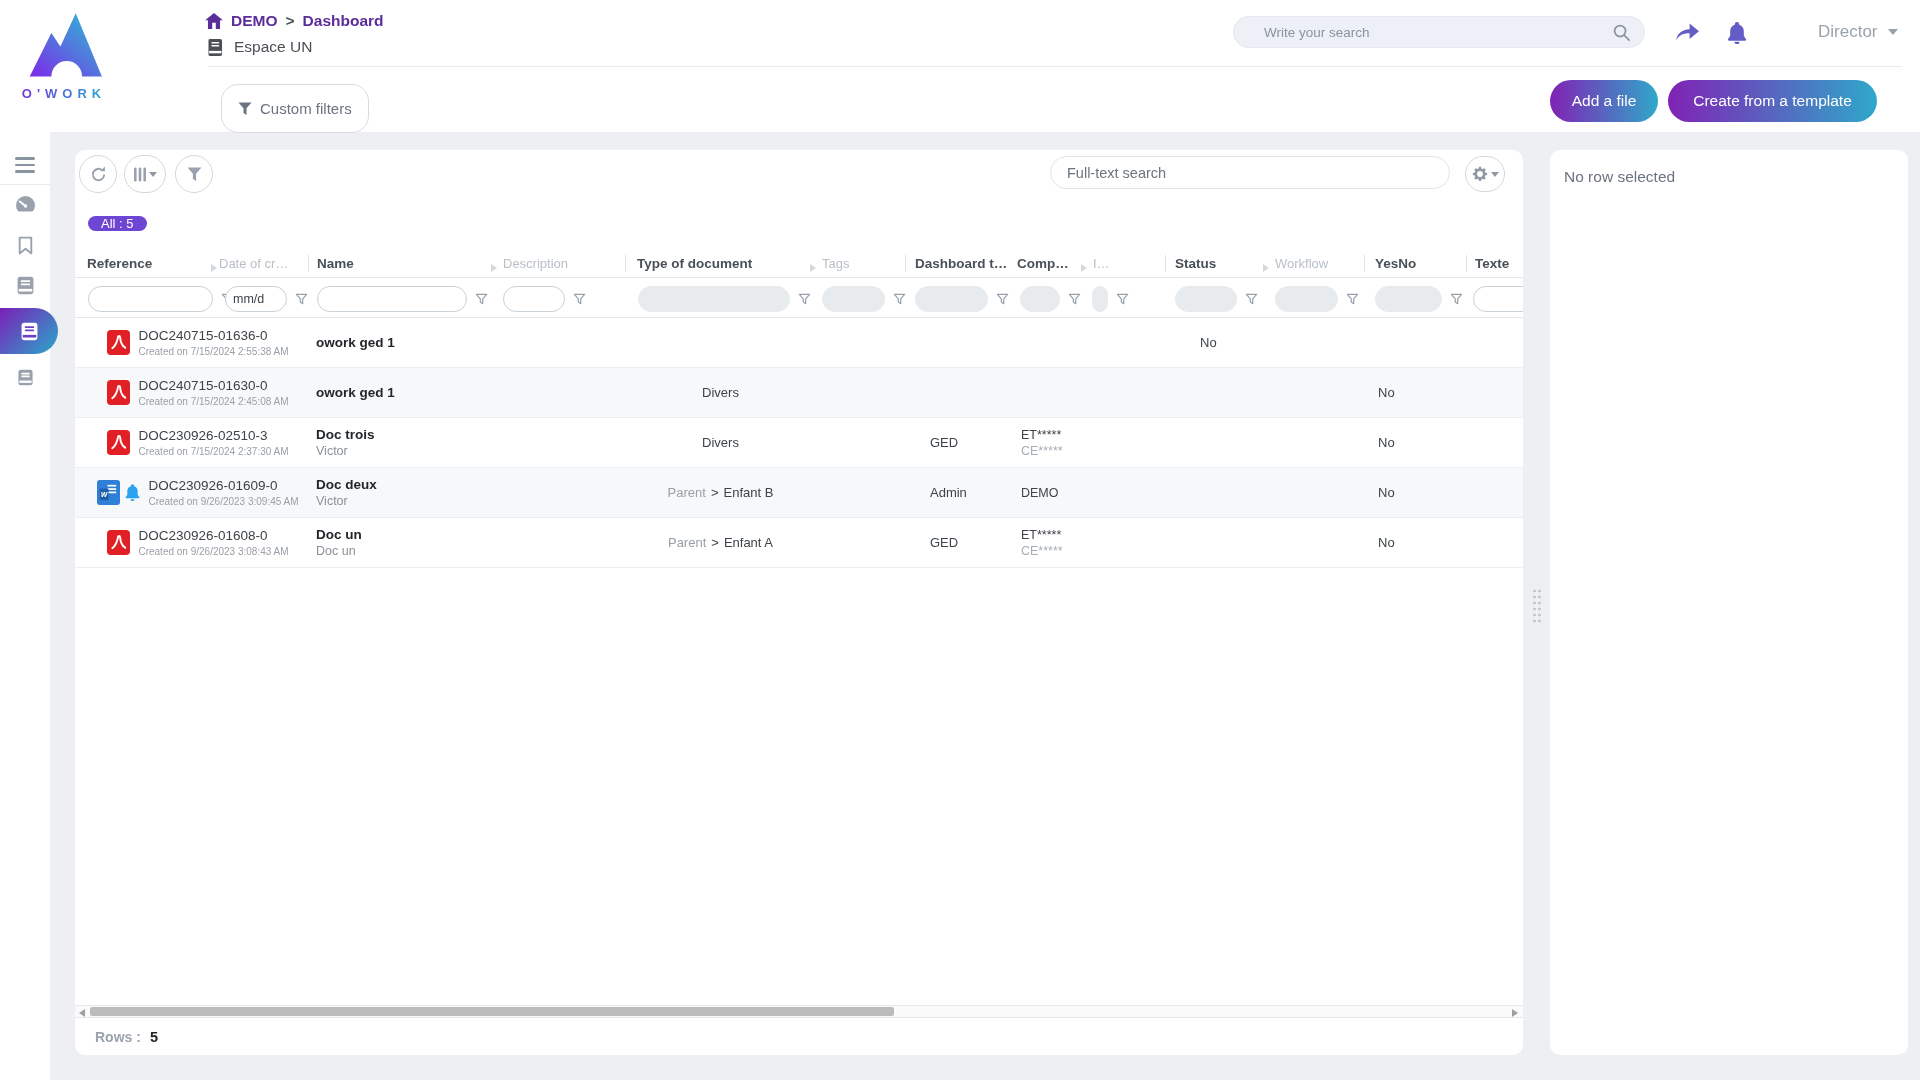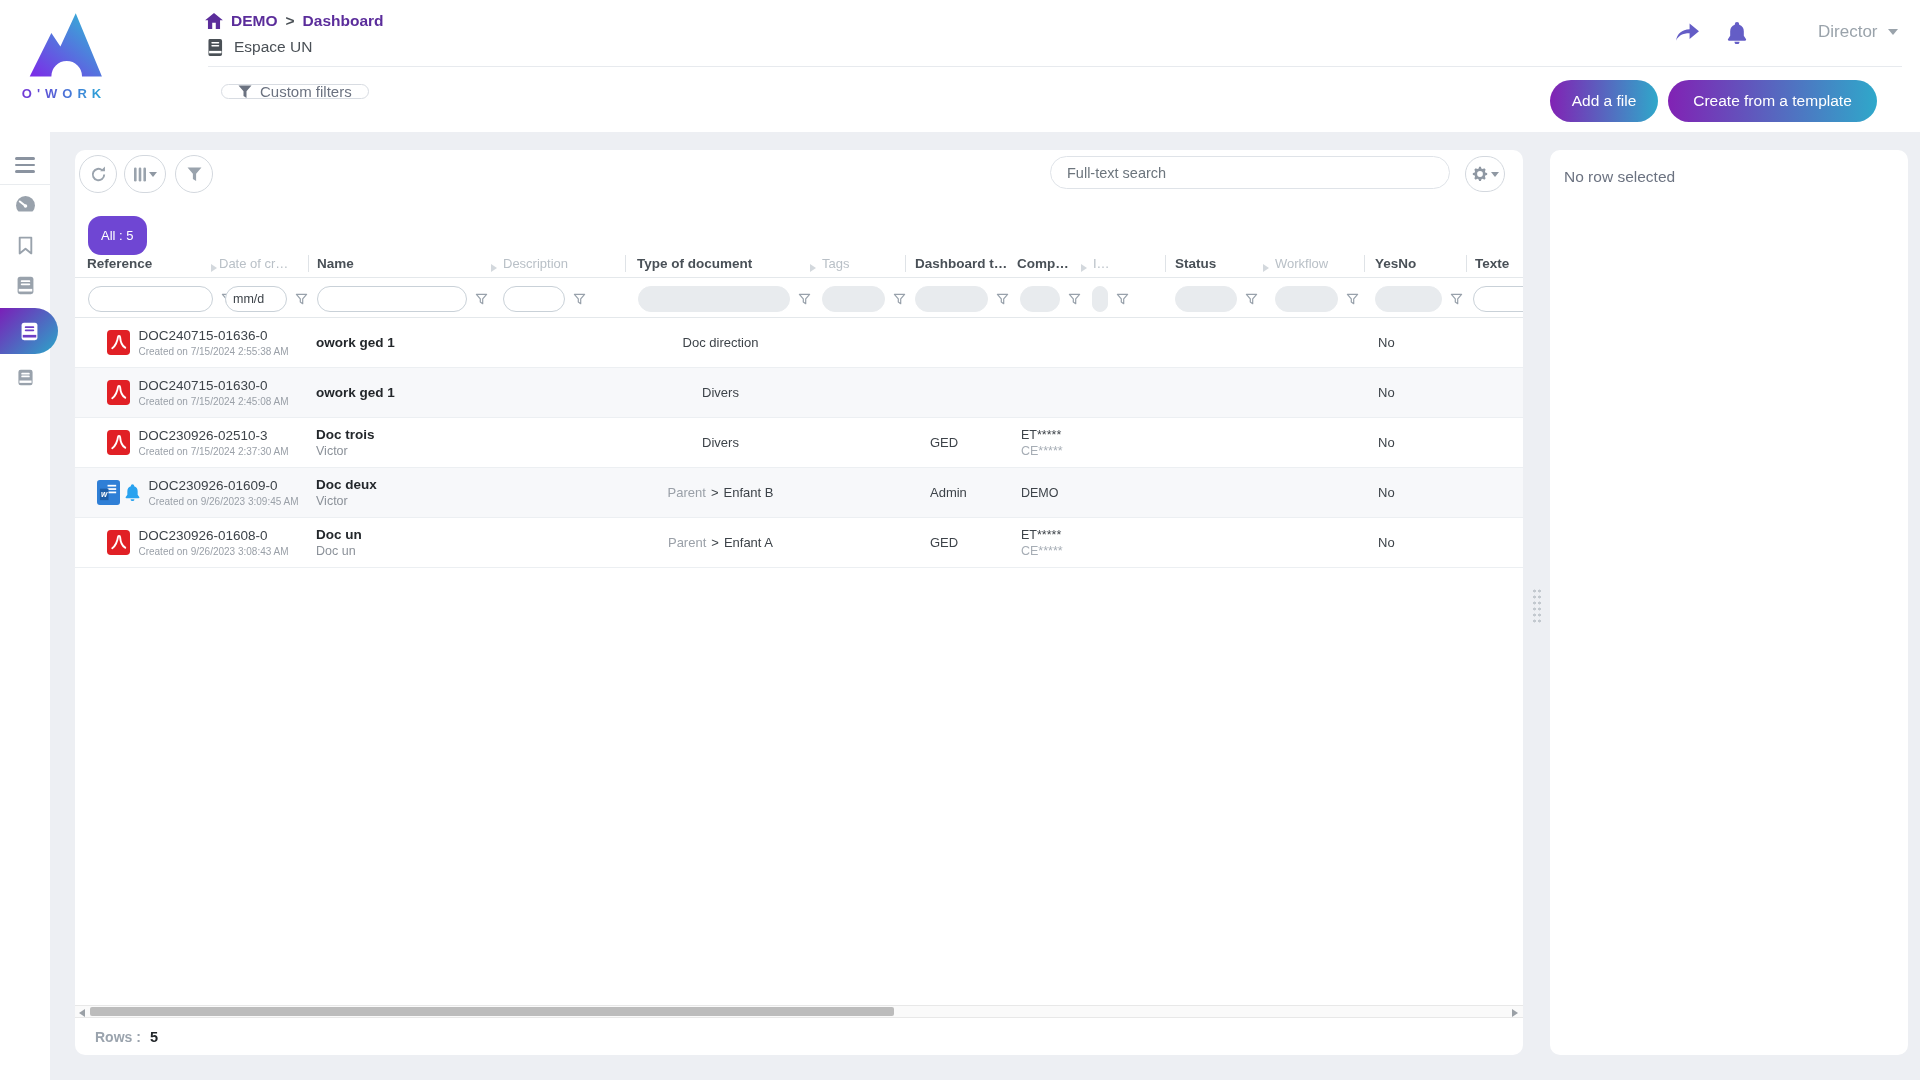--- a/index.html
+++ b/index.html
@@ -9,21 +9,21 @@
   
   .topbar { position:absolute; left:0; top:0; width:1920px; height:132px; background:#fff; z-index:3; }
   .logo { position:absolute; left:14px; top:6px; width:100px; text-align:center; }
   .logo-text { display:block; margin-top:2px; font-size:13px; font-weight:bold; letter-spacing:5px;
     background:linear-gradient(90deg,#7a2bd6,#1fb5d8); -webkit-background-clip:text; background-clip:text; color:transparent; }
   .crumb { position:absolute; left:205px; top:12px; display:flex; align-items:center; gap:8px;
     color:#5b2d9b; font-size:15.5px; font-weight:bold; }
   .space-row { position:absolute; left:208px; top:38px; display:flex; align-items:center; gap:11px;
     color:#4a5056; font-size:15.5px; }
   .top-divider { position:absolute; left:208px; right:18px; top:66px; height:1px; background:#e7eaee; }
-  .pill-btn-outline { position:absolute; left:221px; top:84px; height:15px; border:1px solid #d8dce2; border-radius:17px;
+  .pill-btn-outline { position:absolute; left:221px; top:84px; height:49px; border:1px solid #d8dce2; border-radius:17px;
     background:#fff; display:flex; align-items:center; gap:8px; padding:3px 16px; color:#6b7280; font-size:15px; cursor:pointer; }
   .grad-btn { position:absolute; top:80px; height:42px; border:none; border-radius:21px; color:#fff; font-size:15.5px;
     font-family:inherit; background:linear-gradient(90deg,#8122b4,#2fa8ca); display:flex; align-items:center; justify-content:center; cursor:pointer; }
   .btn-add { left:1550px; width:108px; }
   .btn-create { left:1668px; width:209px; }
   .top-search { position:absolute; left:1233px; top:16px; width:412px; height:32px; background:#eef0f7;
     border:1px solid #e4e7f0; border-radius:16px; display:flex; align-items:center; padding:0 14px 0 30px; }
   .top-search input { flex:1; border:none; background:transparent; outline:none; font-family:inherit; font-size:13.5px; color:#3d4349; }
   .top-search input::placeholder { color:#8a93a0; }
   .icon-btn { position:absolute; top:22px; background:none; border:none; cursor:pointer; }
@@ -50,21 +50,21 @@
   .t-cols { left:49px; width:42px; }
   .t-filter { left:100px; }
   .fulltext { position:absolute; left:975px; top:6px; width:400px; height:33px; border:1px solid #dfe3e8; border-radius:17px;
     background:#fff; display:flex; align-items:center; padding:0 16px; }
   .fulltext input { flex:1; border:none; outline:none; background:transparent; font-family:inherit; font-size:14.5px; color:#3d4349; }
   .fulltext input::placeholder { color:#6c757d; }
   .t-gear { position:absolute; left:1390px; top:6px; width:40px; height:36px; border:1px solid #d3d8de; border-radius:18px;
     background:#fff; display:flex; align-items:center; justify-content:center; gap:3px; cursor:pointer; }
   .gear-caret { width:0; height:0; border-left:4px solid transparent; border-right:4px solid transparent; border-top:5px solid #8f98a3; }
 
-  .all-badge { position:absolute; left:13px; top:66px; height:39px; padding:0 13px; border-radius:13px;
+  .all-badge { position:absolute; left:13px; top:66px; height:15px; padding:0 13px; border-radius:13px;
     background:#6f46d3; color:#fff; font-size:13px; display:inline-flex; align-items:center; cursor:pointer; }
 
   .thead { position:absolute; left:0; top:100px; width:1490px; height:28px; border-bottom:1px solid #e4e8eb; }
   .hlabel { position:absolute; top:6px; font-size:13.5px; font-weight:bold; color:#495057; white-space:nowrap; cursor:pointer; }
   .hlabel.muted { color:#b9c0c7; font-weight:normal; font-size:13px; }
   .harrow { position:absolute; top:9px; cursor:pointer; }
   .hdiv { position:absolute; top:5px; width:1px; height:17px; background:#dfe3e7; }
 
   .tfilter { position:absolute; left:0; top:129px; width:1490px; height:39px; border-bottom:1px solid #e4e8eb; }
   .fpill { position:absolute; top:7px; height:26px; border-radius:13px; }
@@ -157,20 +157,27 @@
   <button class="pill-btn-outline" style="font-family:inherit;">
     <svg width="14" height="14" viewBox="0 0 14 14">
       <path d="M0.5 0.5 h13 l-5 5.8 v6.7 l-3 -1.9 v-4.8 z" fill="#6b7280"></path>
     </svg>
     <span>Custom filters</span>
   </button>
 
   <button class="grad-btn btn-add" style="font-family:inherit;">Add a file</button>
   <button class="grad-btn btn-create" style="font-family:inherit;">Create from a template</button>
 
+  <div class="top-search">
+    <input type="text" placeholder="Write your search" style="">
+    <svg width="17" height="17" viewBox="0 0 18 18">
+      <circle cx="7.5" cy="7.5" r="5.8" fill="none" stroke="#8a93a0" stroke-width="1.8"></circle>
+      <line x1="12" y1="12" x2="17" y2="17" stroke="#8a93a0" stroke-width="1.8" stroke-linecap="round"></line>
+    </svg>
+  </div>
 
   <button class="icon-btn share-btn">
     <svg width="25" height="21" viewBox="0 0 24 20">
       <path d="M14 6.8 V1.4 L23 8.8 L14 16.2 V10.8 C7.2 10.8 3.2 13.2 1 17.8 C2 10.8 6.6 7.4 14 6.8 Z" fill="#645dc6"></path>
     </svg>
   </button>
   <button class="icon-btn bell-btn">
     <svg width="20" height="22" viewBox="0 0 18 20">
       <path d="M9 0 a2 2 0 0 1 2 2 v.5 a6.3 6.3 0 0 1 4.2 5.9 v4.2 l1.9 2.8 a1 1 0 0 1 -.8 1.6 H1.7 a1 1 0 0 1 -.8 -1.6 l1.9 -2.8 V8.4 A6.3 6.3 0 0 1 7 2.5 V2 a2 2 0 0 1 2 -2 Z M6.7 18 h4.6 a2.3 2.3 0 0 1 -4.6 0 Z" fill="#645dc6"></path>
     </svg>
@@ -371,24 +378,20 @@
     <span>
       <div class="ref-line1">DOC240715-01636-0</div>
       <div class="ref-line2">Created on 7/15/2024 2:55:38 AM</div>
     </span>
   </div>
   <div class="td c-name" style="width:184px">
     <div class="nm">owork ged 1</div>
 
   </div>
   <div class="td" style="width:133px"></div>
-  <div class="td c-type" style="width:178px">
-
-    <span>Doc direction</span>
-  </div>
   <div class="td" style="width:102px"></div>
   <div class="td c-assigned" style="width:105px">
     <span></span>
   </div>
   <div class="td c-comp" style="width:65px">
     <div></div>
 
   </div>
   <div class="td" style="width:90px"></div>
   <div class="td" style="width:90px"></div>

